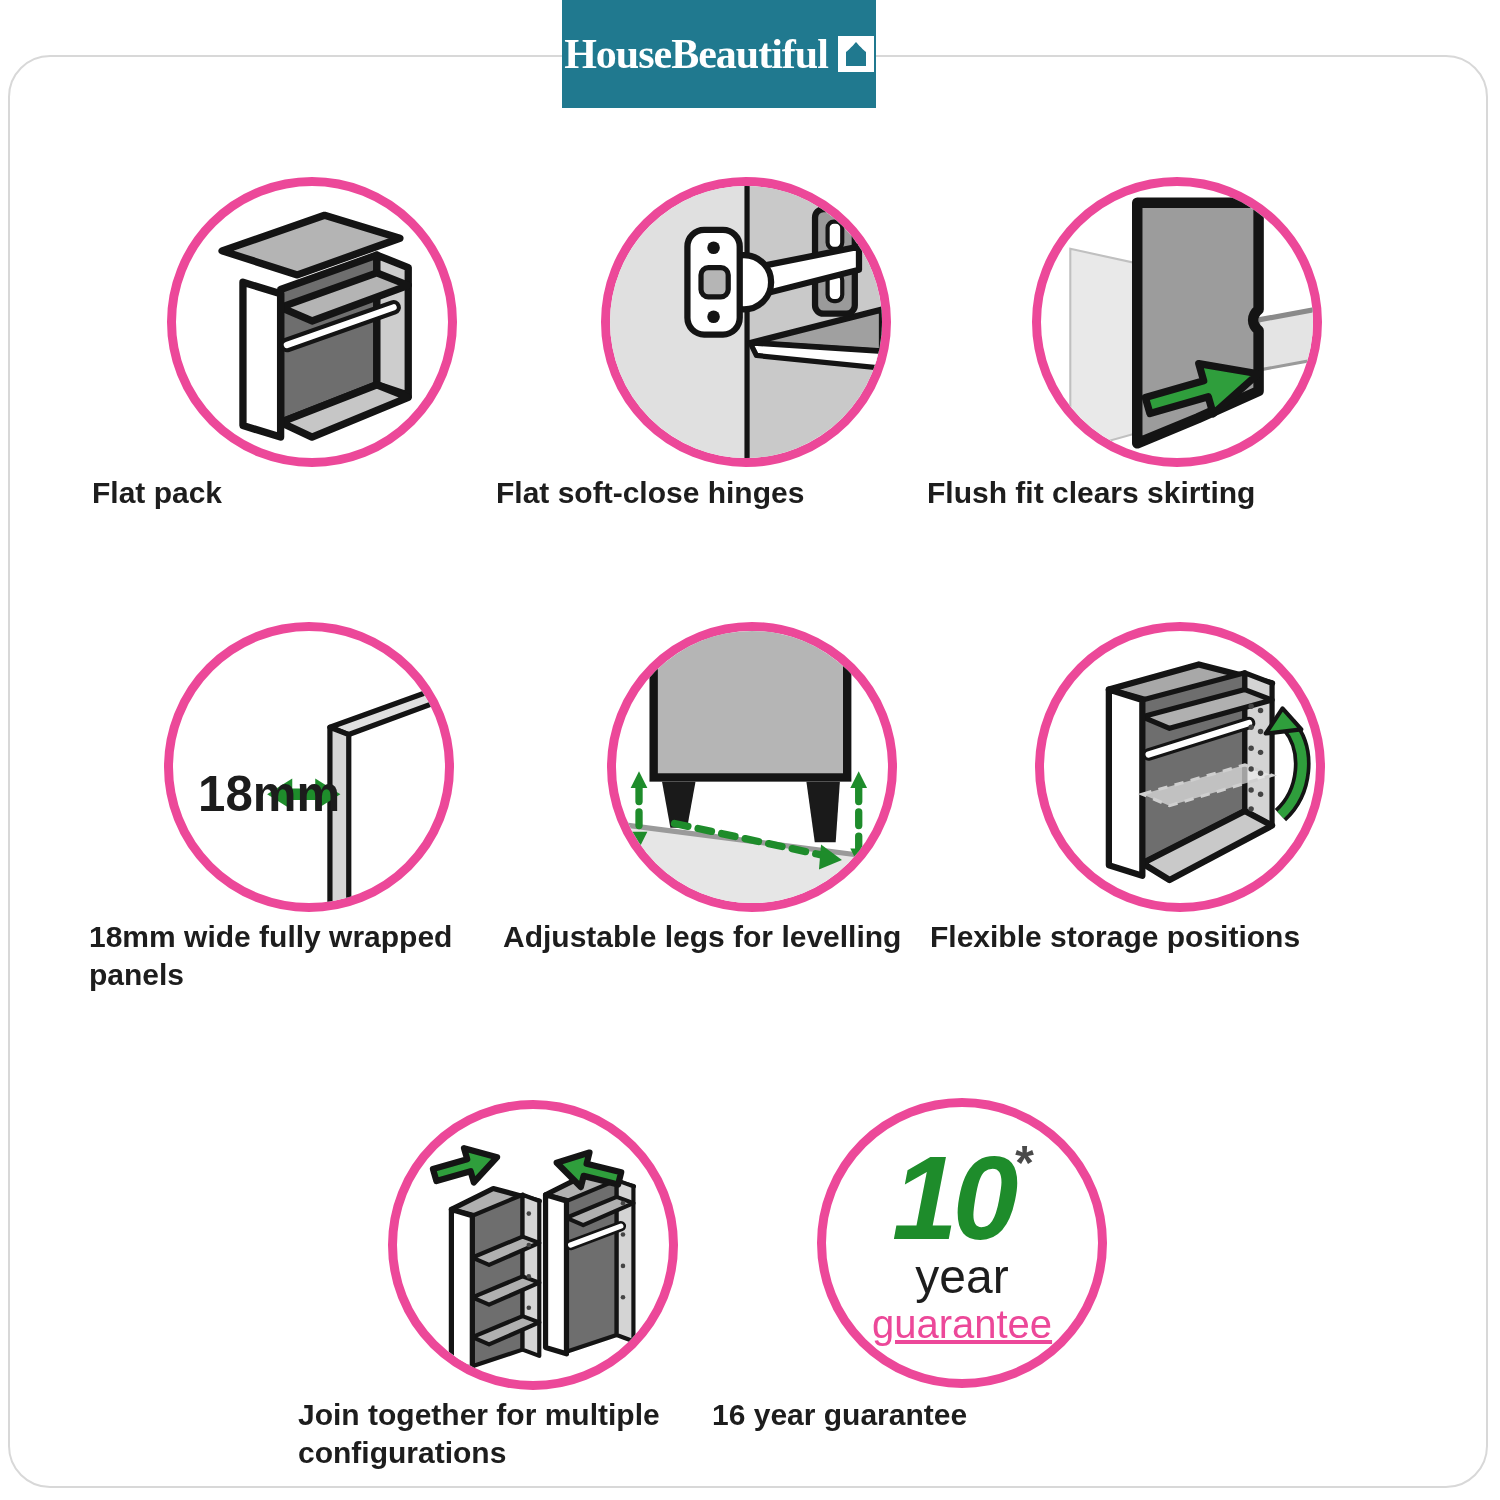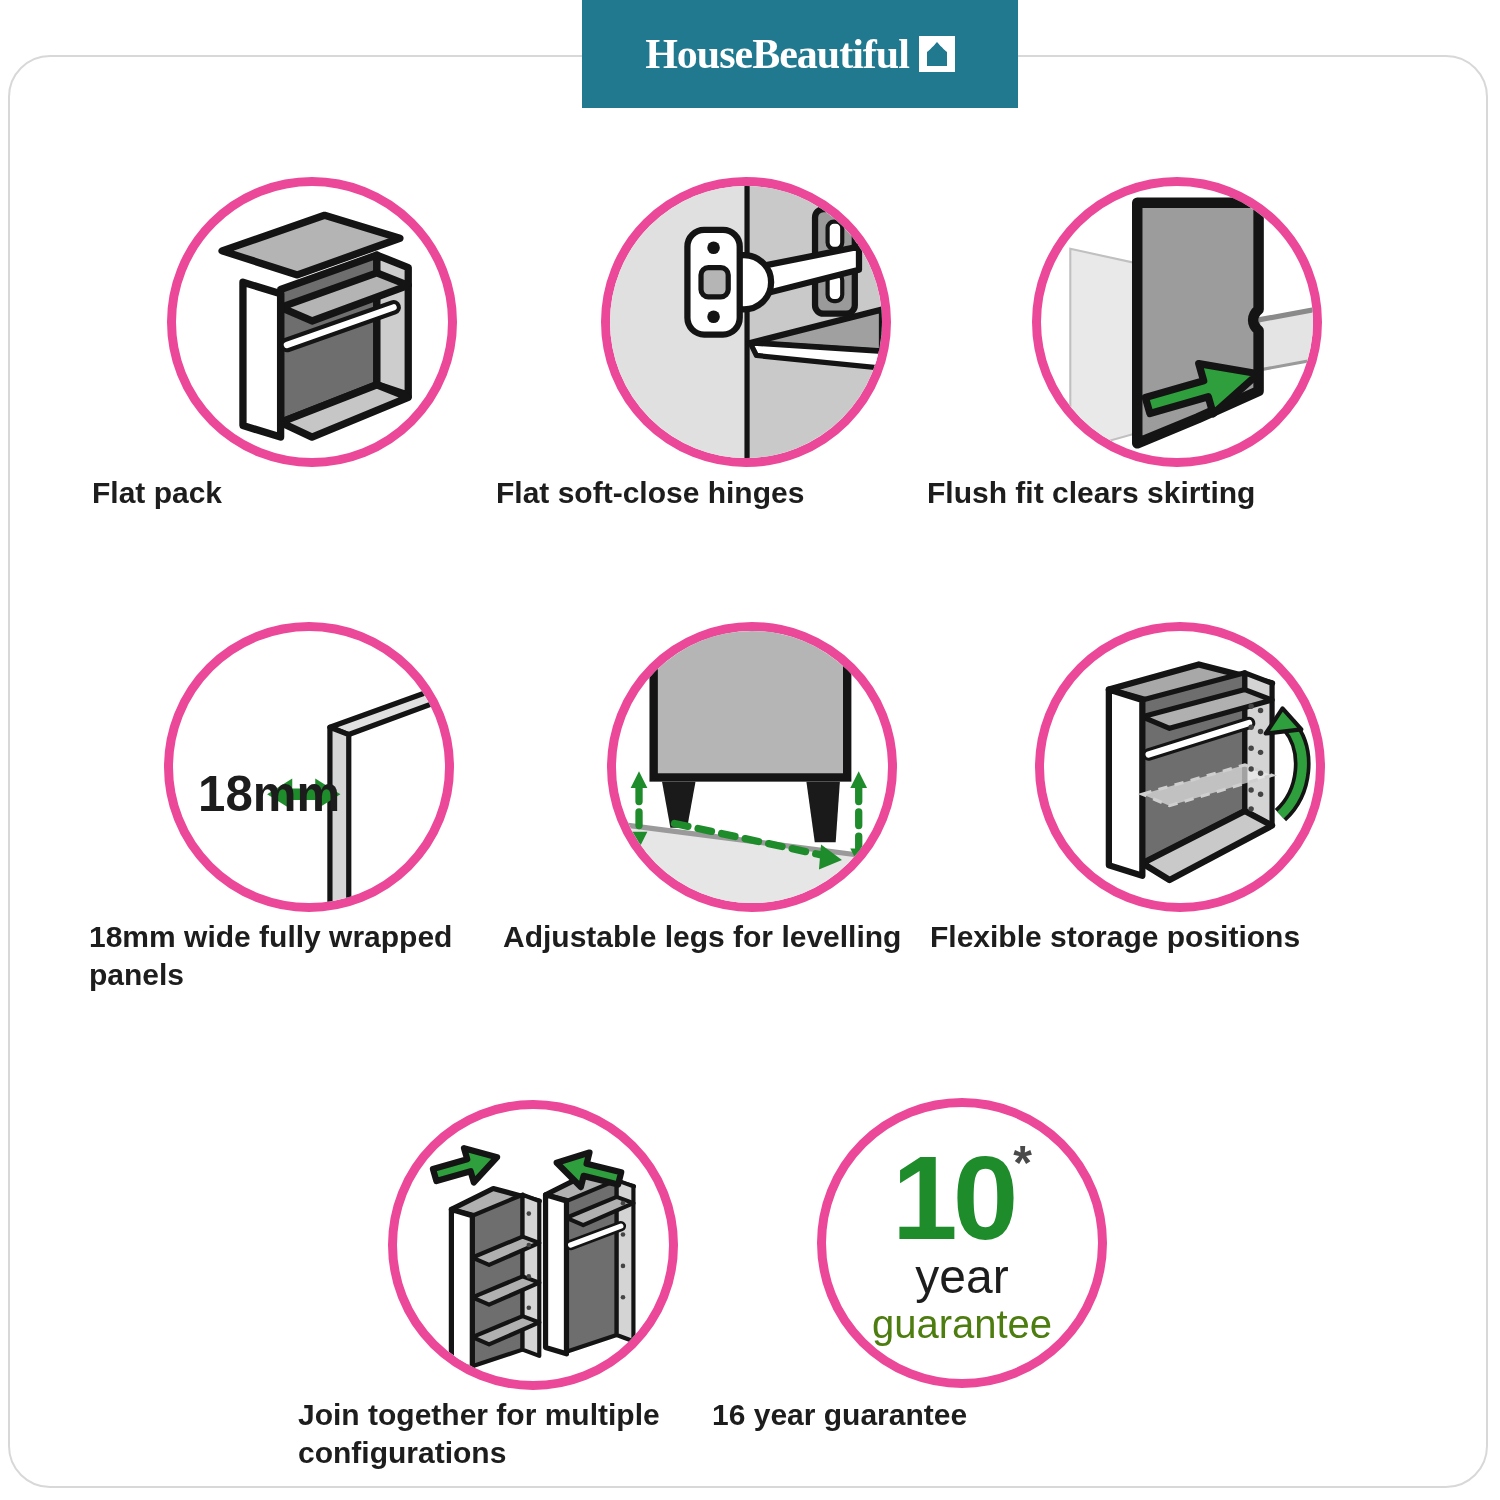--- a/index.html
+++ b/index.html
@@ -1,37 +1,37 @@
 <!DOCTYPE html>
 <html><head>
 <meta charset="utf-8">
 <style>
   html,body{margin:0;padding:0;background:#ffffff;}
   .canvas{position:relative;width:1500px;height:1500px;background:#ffffff;overflow:hidden;
           font-family:"Liberation Sans",sans-serif;}
   .card{position:absolute;left:8px;top:55px;width:1480px;height:1433px;background:#ffffff;
         border:2px solid #d8d8d8;border-radius:42px;box-sizing:border-box;}
-  .banner{position:absolute;left:562px;top:0;width:436px;height:108px;background:#20798F;
-          display:flex;align-items:center;justify-content:center;gap:10px;z-index:5;margin-left:20px;}
+  .banner{position:absolute;left:562px;top:0;width:314px;height:108px;background:#20798F;
+          display:flex;align-items:center;justify-content:center;gap:10px;z-index:5;}
   .brand{color:#ffffff;font-family:"Liberation Serif",serif;font-weight:700;font-size:42px;
          letter-spacing:-1px;}
   .house-glyph{width:36px;height:36px;background:#ffffff;display:block;}
   .feature{position:absolute;z-index:2;}
   .circle{position:absolute;width:272px;height:272px;border:9px solid #ec4899;border-radius:50%;
           background:#ffffff;overflow:hidden;}
   .circle svg{position:absolute;left:0;top:0;width:272px;height:272px;}
   .caption{position:absolute;text-align:left;font-weight:700;font-size:30px;line-height:1.27;
            color:#1d1d1d;}
   .badge-stack{position:absolute;width:272px;height:272px;display:flex;flex-direction:column;
                align-items:center;justify-content:center;padding-top:2px;box-sizing:border-box;}
-  .badge-num-row{line-height:0.9;}
+  .badge-num-row{line-height:0.9;font-style:italic;}
   .badge-num{font-size:118px;font-weight:700;color:#1E8C2B;letter-spacing:-5px;}
   .badge-star{font-size:48px;font-weight:700;color:#4a4a4a;vertical-align:60px;}
   .badge-year{font-size:48px;font-weight:400;color:#1d1d1d;margin-top:2px;line-height:1.0;}
-  .badge-guarantee{font-size:40px;font-weight:400;color:#4d7c0f;line-height:1.15;}
+  .badge-guarantee{font-size:40px;font-weight:400;color:#ec4899;line-height:1.15;text-decoration:underline;}
   .stroke{stroke:#141414;stroke-linejoin:round;}
 </style>
 </head>
 <body>
 
 <div class="canvas">
   <div class="card"></div>
 
   <div class="banner">
     <span class="brand">HouseBeautiful</span>

